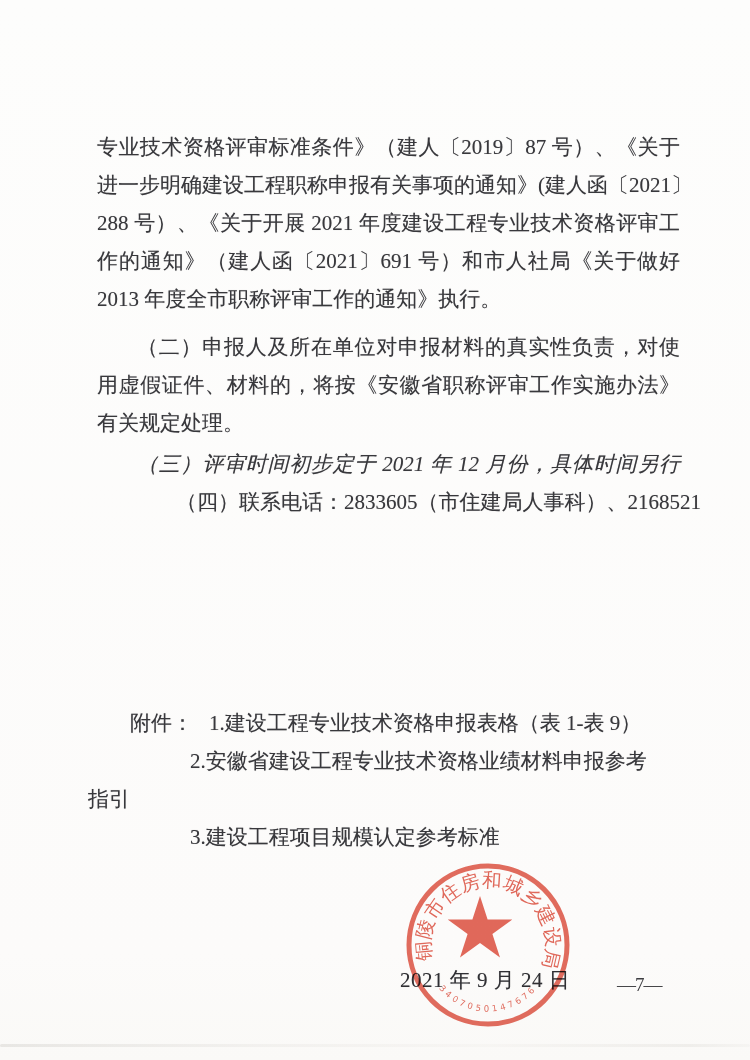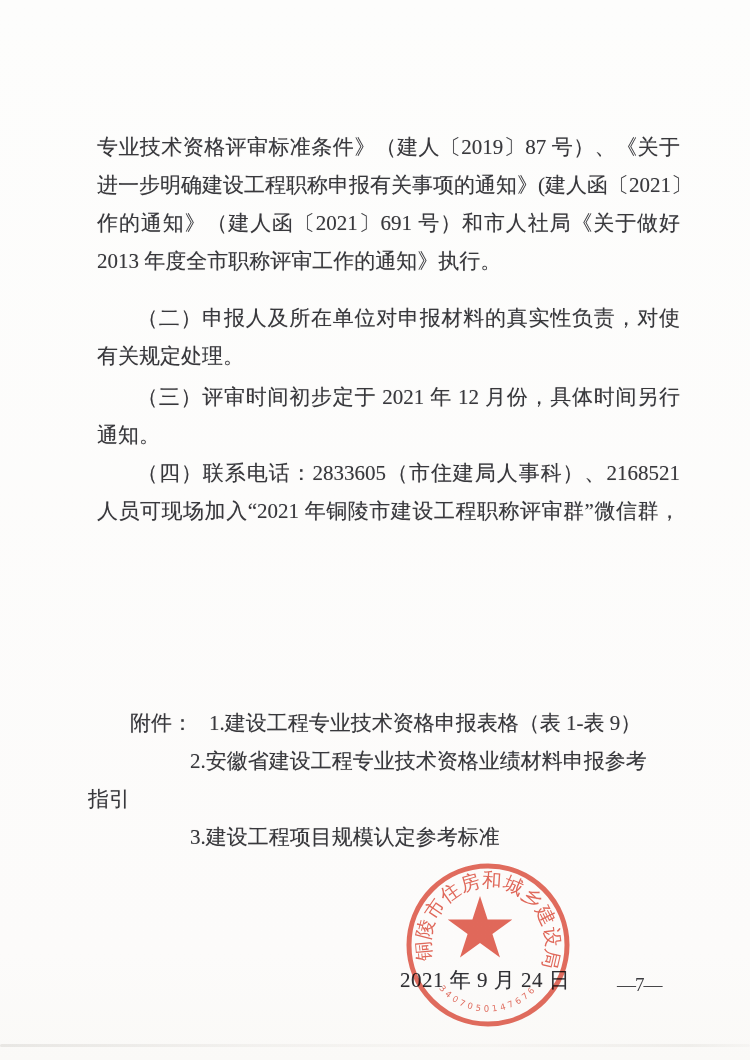--- a/index.html
+++ b/index.html
@@ -18,23 +18,23 @@
   }
   
   .body-text {
     position: absolute;
     left: 97px; top: 128px; width: 583px;
     font-size: 21px;
     color: #38383c;
     text-shadow: 0 0 0.7px rgba(70,70,75,0.45);
   }
   .para { }
-  .para.p2 { margin-top: 19px; }
-  .para.p3 { margin-top: 3px; }
-  .para.p4 { margin-top: 0px; }
+  .para.p2 { margin-top: 10px; }
+  .para.p3 { margin-top: 3px; font-style: italic; }
+  .para.p4 { margin-top: 0px; margin-left: 39px; }
   .ln {
     display: block;
     height: 38px; line-height: 38px;
     text-align: justify;
     text-align-last: justify;
     white-space: nowrap;
   }
   .ln.end { text-align-last: left; }
   .ln.ind { padding-left: 40px; }
   
@@ -87,34 +87,34 @@
 </style>
 </head>
 <body>
 
 <div class="doc-page">
 
   <div class="body-text">
     <div class="para p1">
       <span class="ln">专业技术资格评审标准条件》（建人〔2019〕87 号）、《关于</span>
       <span class="ln">进一步明确建设工程职称申报有关事项的通知》(建人函〔2021〕</span>
+      <span class="ln">288 号）、《关于开展 2021 年度建设工程专业技术资格评审工</span>
       <span class="ln">作的通知》（建人函〔2021〕691 号）和市人社局《关于做好</span>
       <span class="ln end">2013 年度全市职称评审工作的通知》执行。</span>
     </div>
     <div class="para p2">
       <span class="ln ind">（二）申报人及所在单位对申报材料的真实性负责，对使</span>
+      <span class="ln">用虚假证件、材料的，将按《安徽省职称评审工作实施办法》</span>
       <span class="ln end">有关规定处理。</span>
     </div>
     <div class="para p3">
       <span class="ln ind">（三）评审时间初步定于 2021 年 12 月份，具体时间另行</span>
-      <span class="ln end">通知。</span>
     </div>
     <div class="para p4">
       <span class="ln ind">（四）联系电话：2833605（市住建局人事科）、2168521</span>
-      <span class="ln">人员可现场加入“2021 年铜陵市建设工程职称评审群”微信群，</span>
     </div>
   </div>
 
   <div class="attachment">
     <span class="att-ln att-row1"><span class="att-label">附件：</span><span>1.建设工程专业技术资格申报表格（表 1-表 9）</span></span>
     <span class="att-ln att-cont">2.安徽省建设工程专业技术资格业绩材料申报参考</span>
     <span class="att-ln att-wrap">指引</span>
     <span class="att-ln att-cont">3.建设工程项目规模认定参考标准</span>
   </div>
 

